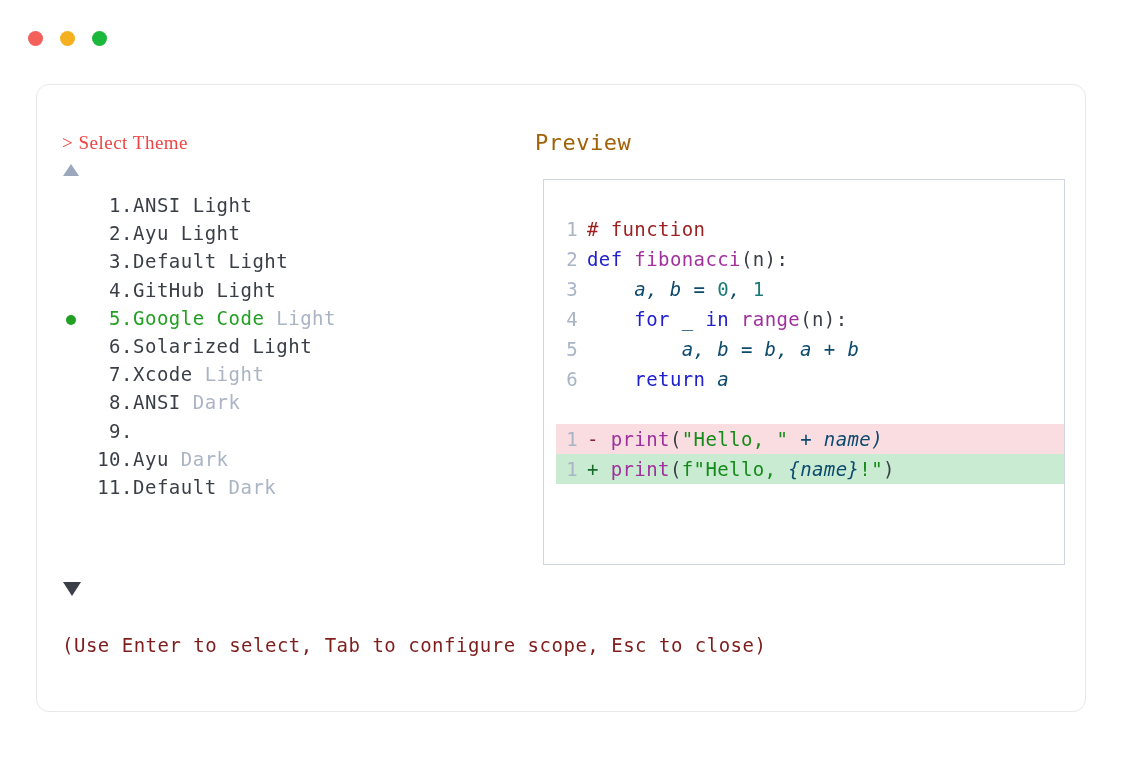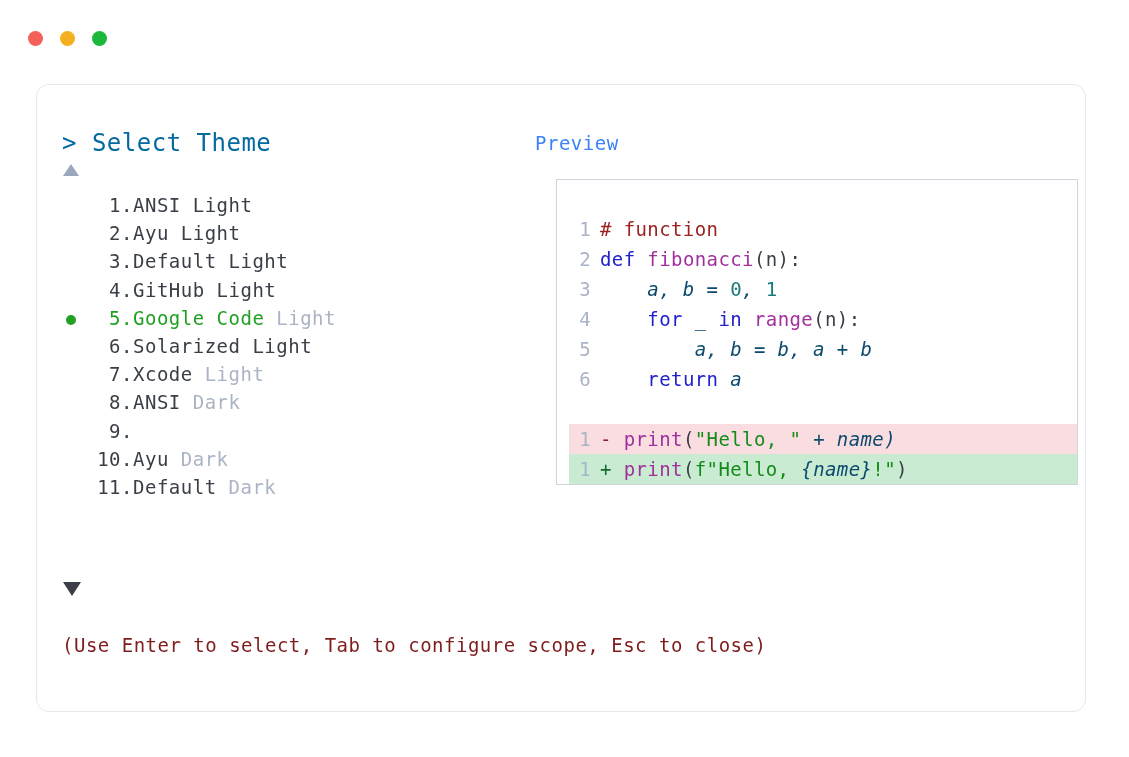--- a/index.html
+++ b/index.html
@@ -48,25 +48,26 @@
   }
 
   
   .left-col {
     position: absolute;
     left: 25px;
     top: 46px;
     width: 470px;
   }
   .prompt-header {
-    font-size: 24px;
-    color: #0369a1;
+    font-size: 19px;
+    color: #ef4444;
     letter-spacing: 0.5px;
     white-space: pre;
     line-height: 24px;
+    font-family: Liberation Serif, serif;
   }
   .scroll-arrow-up {
     position: absolute;
     left: 1px;
     top: 33px;
     width: 0; height: 0;
     border-left: 8px solid transparent;
     border-right: 8px solid transparent;
     border-bottom: 12px solid #9AA7BC;
   }
@@ -131,32 +132,32 @@
   }
 
   
   .right-col {
     position: absolute;
     left: 498px;
     top: 46px;
     width: 530px;
   }
   .preview-label {
-    font-size: 19px;
-    color: #3b82f6;
+    font-size: 22px;
+    color: #a16207;
     letter-spacing: 0.5px;
     white-space: pre;
     line-height: 24px;
   }
   .code-panel {
     position: absolute;
-    left: 21px;
+    left: 8px;
     top: 48px;
     width: 522px;
-    height: 306px;
+    height: 386px;
     box-sizing: border-box;
     border: 1.5px solid #CFD6DF;
     background: #ffffff;
   }
   .code-body {
     position: absolute;
     left: 12px;
     top: 34px;
     right: 0;
     font-size: 19px;

